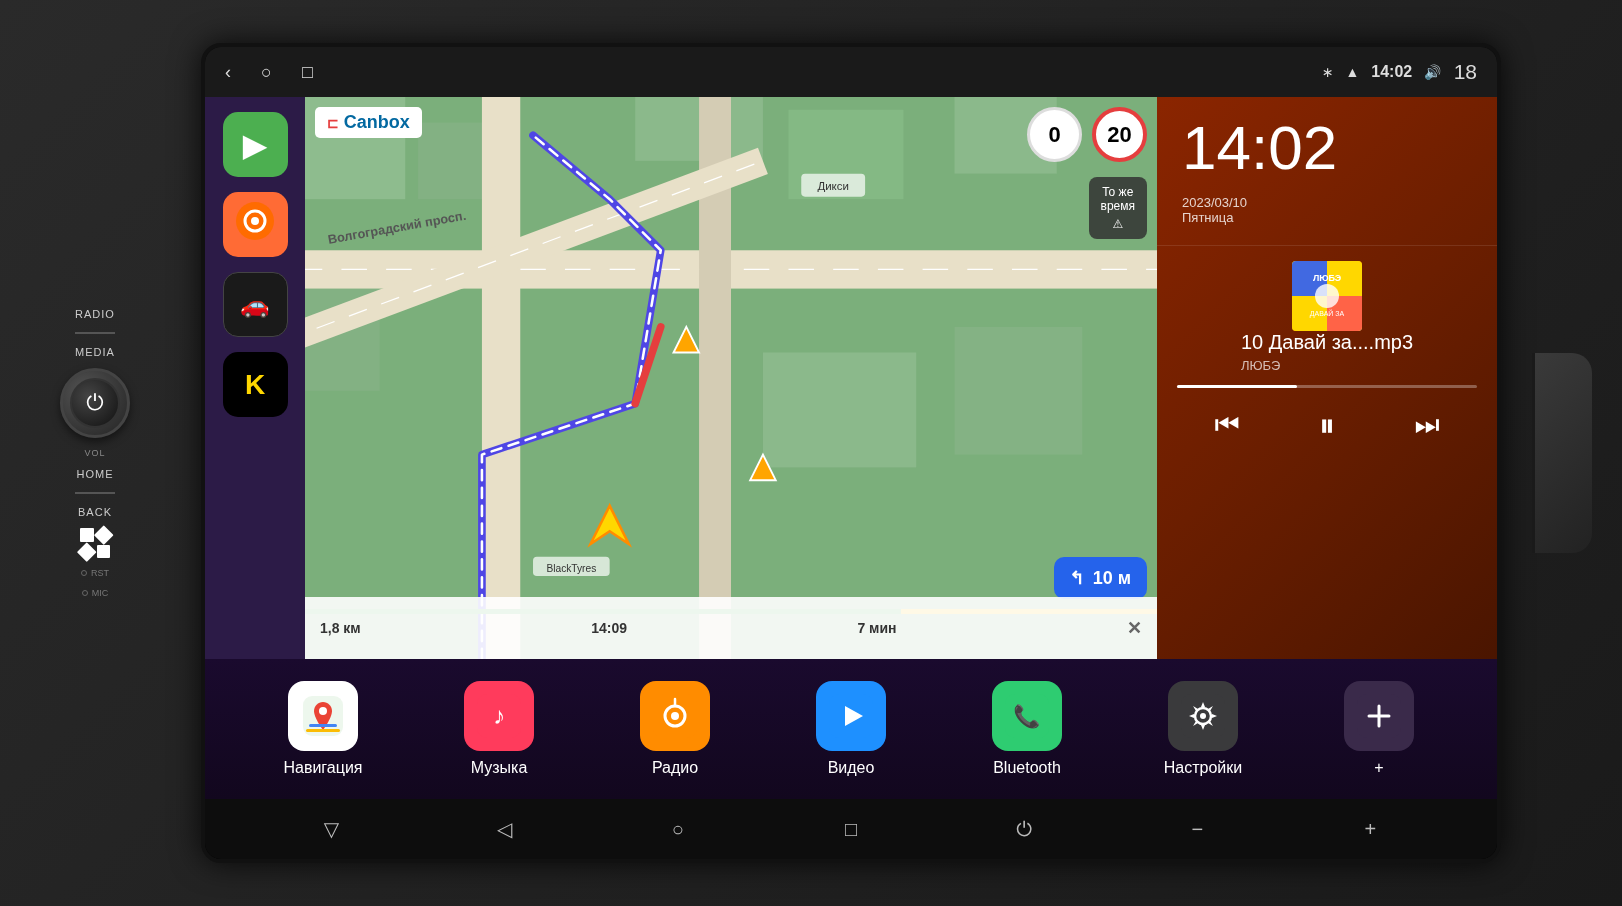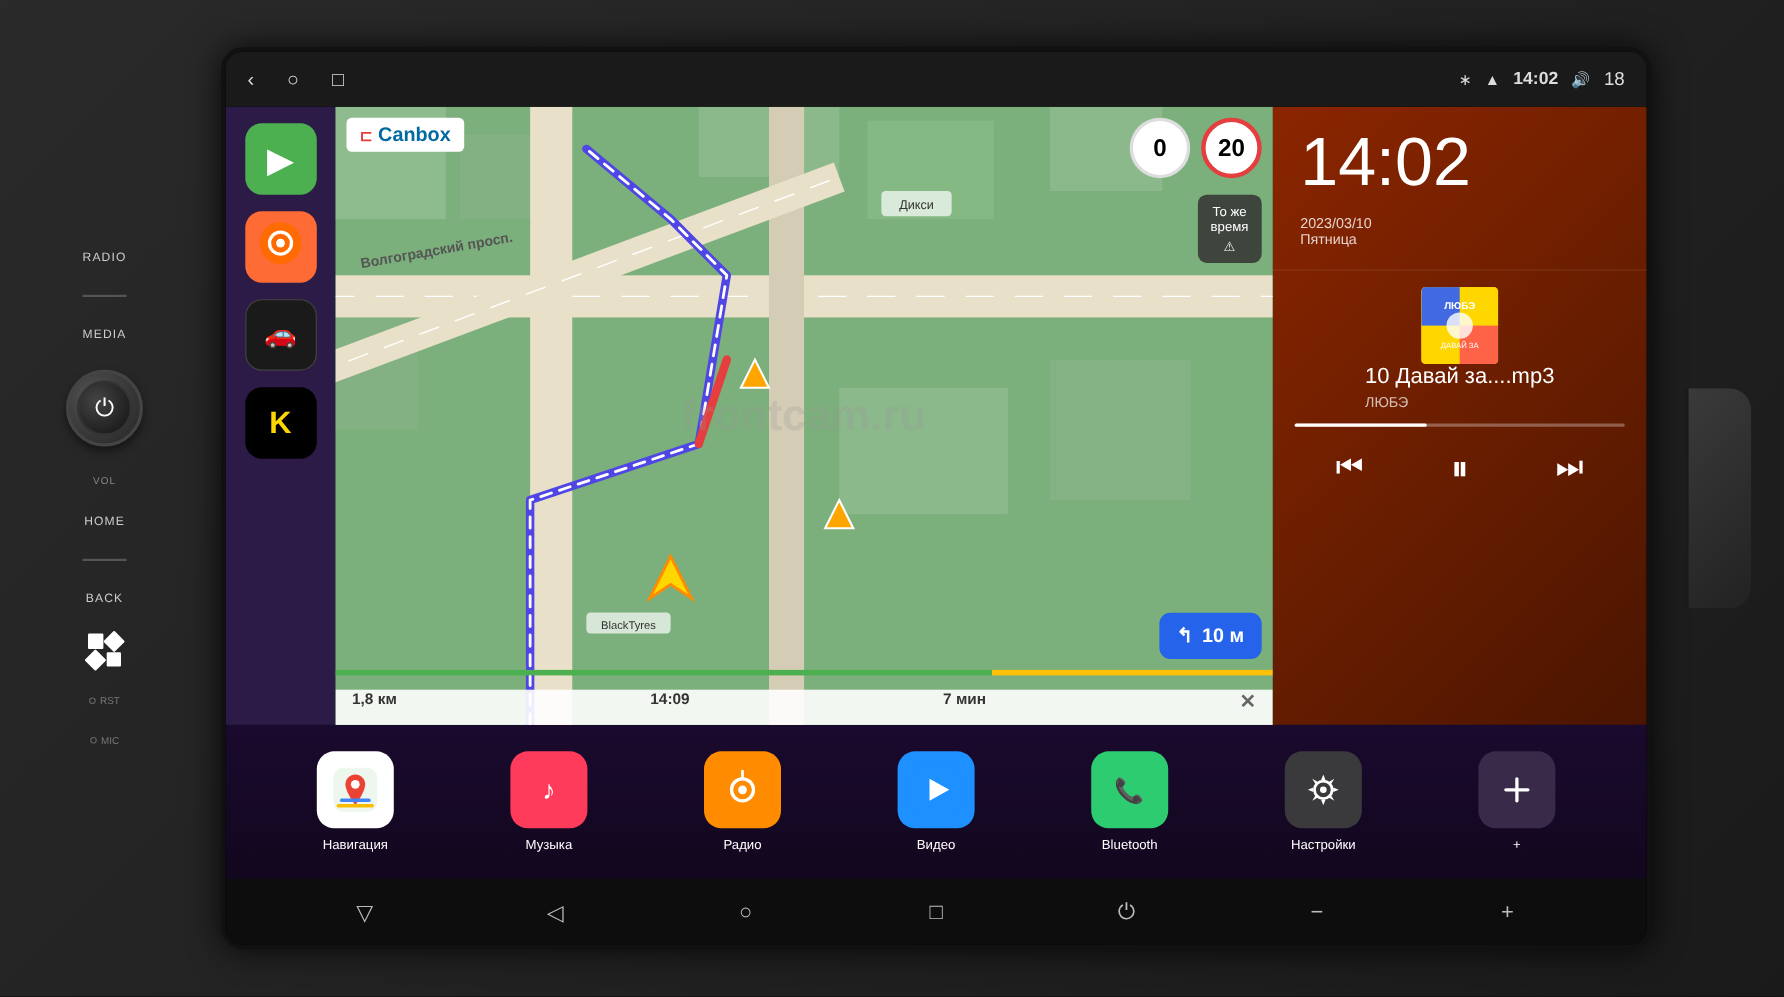--- a/index.html
+++ b/index.html
@@ -26,21 +26,21 @@
 
     
     .left-panel {
       position: absolute;
       left: 60px;
       top: 50%;
       transform: translateY(-50%);
       display: flex;
       flex-direction: column;
       align-items: center;
-      gap: 26px;
+      gap: 10px;
       z-index: 10;
     }
 
     .side-button {
       color: #ccc;
       font-size: 11px;
       letter-spacing: 1px;
       text-align: center;
       cursor: pointer;
     }
@@ -265,22 +265,23 @@
       align-items: center;
       gap: 8px;
     }
 
     .map-bottom-bar {
       position: absolute;
       bottom: 0;
       left: 0;
       right: 0;
       background: rgba(255,255,255,0.9);
-      height: 32px;
-      display: flex;
+      height: 62px;
+      display: flex;
+      align-items: center;
       justify-content: space-between;
       padding: 0 15px;
       font-size: 14px;
       font-weight: bold;
       color: #333;
     }
 
     .progress-bar-green {
       height: 5px;
       background: linear-gradient(to right, #4CAF50 70%, #FFC107 30%);
@@ -426,21 +427,21 @@
       height: 70px;
       border-radius: 16px;
       display: flex;
       align-items: center;
       justify-content: center;
       font-size: 30px;
     }
 
     .app-grid-label {
       color: white;
-      font-size: 12px;
+      font-size: 16px;
       text-align: right;
       white-space: nowrap;
     }
 
     .icon-maps { background: white; }
     .icon-music { background: #FF3B5C; }
     .icon-video { background: #1E90FF; }
     .icon-radio { background: #FF8C00; }
     .icon-bt { background: #2ECC71; }
     .icon-eq { background: #1C1C1E; border: 1px solid #333; }
@@ -553,21 +554,21 @@
       <div class="nav-buttons">
         <span class="nav-btn">‹</span>
         <span class="nav-btn">○</span>
         <span class="nav-btn">□</span>
       </div>
       <div class="status-icons">
         <span>∗</span>
         <span>▲</span>
         <span style="font-size:16px; font-weight:bold;">14:02</span>
         <span>🔊</span>
-        <span style="font-size:17px;">18</span>
+        <span style="font-size:21px;">18</span>
       </div>
     </div>
 
     <div class="content-main">
 
       <div class="app-sidebar">
         <div class="app-icon-btn icon-green">
           <span style="color:white; font-size:32px;">▶</span>
         </div>
         <div class="app-icon-btn icon-orange">
@@ -582,21 +583,20 @@
         <div class="app-icon-btn icon-dark">
           <span style="color:white; font-size:24px;">🚗</span>
         </div>
         <div class="app-icon-btn icon-black-yellow">
           <span style="color:#FFD700; font-size:28px; font-weight:bold;">K</span>
         </div>
       </div>
 
       <div class="map-area">
 
-        <div class="watermark">frontcam.ru</div>
 
         <svg class="map-svg-overlay" viewBox="0 0 750 440" preserveAspectRatio="xMidYMid slice">
 
           <rect width="750" height="440" fill="#7BAF7B"></rect>
 
           <rect x="0" y="0" width="120" height="80" fill="#9BC49B" opacity="0.6"></rect>
           <rect x="130" y="20" width="80" height="60" fill="#8BB48B" opacity="0.5"></rect>
           <rect x="300" y="0" width="100" height="50" fill="#9BC49B" opacity="0.5"></rect>
           <rect x="420" y="10" width="90" height="70" fill="#8BBF8B" opacity="0.6"></rect>
           <rect x="550" y="0" width="80" height="60" fill="#9BC49B" opacity="0.5"></rect>

